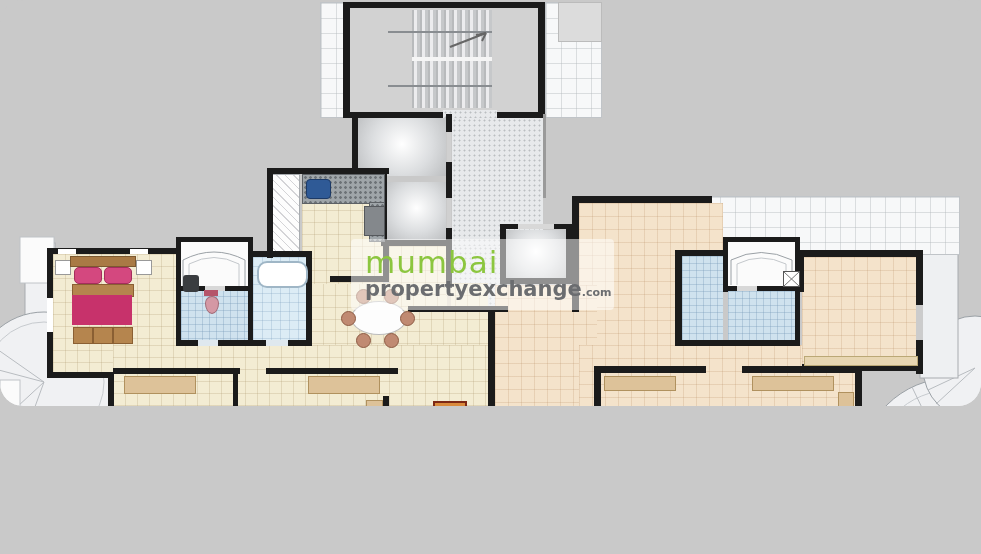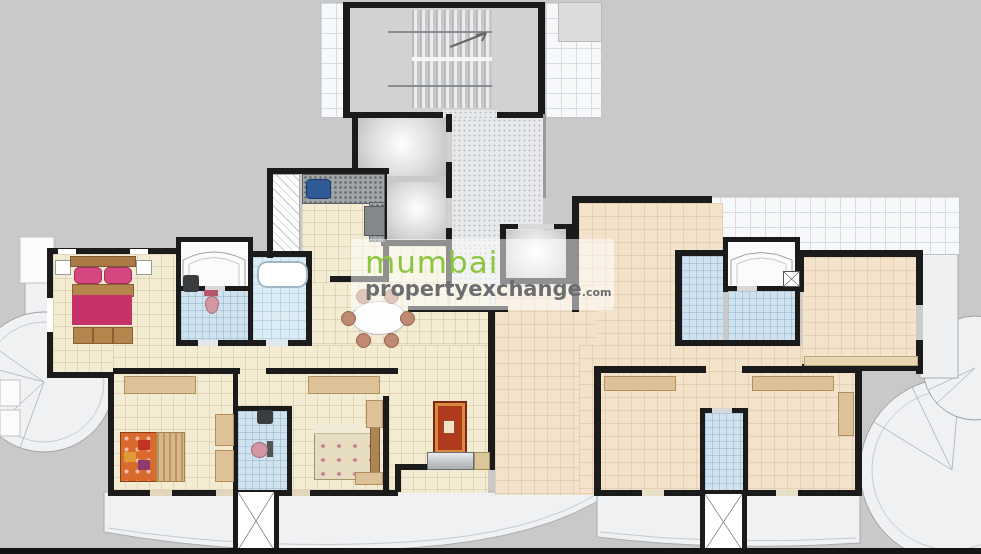--- a/index.html
+++ b/index.html
@@ -1,16 +1,16 @@
 <!DOCTYPE html>
 <html><head>
 <meta charset="utf-8">
 <style>
   html,body{margin:0;padding:0;background:#c9c9c9;font-family:"DejaVu Sans",sans-serif;}
-  .plan{position:relative;width:981px;height:554px;background:#c9c9c9;overflow:hidden;}
+  .plan{position:relative;width:981px;height:406px;background:#c9c9c9;overflow:hidden;border-radius:23px;}
   .plan div{position:absolute;}
   .plan svg{position:absolute;}
   
   .cream{background-color:#f3ecd3;background-image:linear-gradient(rgba(180,160,120,.28) 1px,transparent 1px),linear-gradient(90deg,rgba(180,160,120,.28) 1px,transparent 1px);background-size:12px 12px;}
   .peach{background-color:#f4e3cb;background-image:linear-gradient(rgba(190,150,110,.25) 1px,transparent 1px),linear-gradient(90deg,rgba(190,150,110,.25) 1px,transparent 1px);background-size:13px 13px;}
   .bluet{background-color:#cfe2ee;background-image:linear-gradient(rgba(120,155,185,.35) 1px,transparent 1px),linear-gradient(90deg,rgba(120,155,185,.35) 1px,transparent 1px);background-size:7px 7px;}
   .bluelt{background-color:#dcecf5;background-image:linear-gradient(rgba(130,165,195,.3) 1px,transparent 1px),linear-gradient(90deg,rgba(130,165,195,.3) 1px,transparent 1px);background-size:9px 9px;}
   .lobby{background-color:#e7e9eb;background-image:radial-gradient(rgba(150,155,160,.55) .8px,transparent 1.2px);background-size:5px 5px;}
   .terr{background-color:#f7f8f9;background-image:linear-gradient(rgba(175,180,185,.4) 1px,transparent 1px),linear-gradient(90deg,rgba(175,180,185,.4) 1px,transparent 1px);background-size:15px 15px;border:1px solid #c0c4c8;}
   .lift{background:radial-gradient(circle at 50% 45%,#ffffff 0%,#dcdee0 55%,#bcbec0 100%);}

